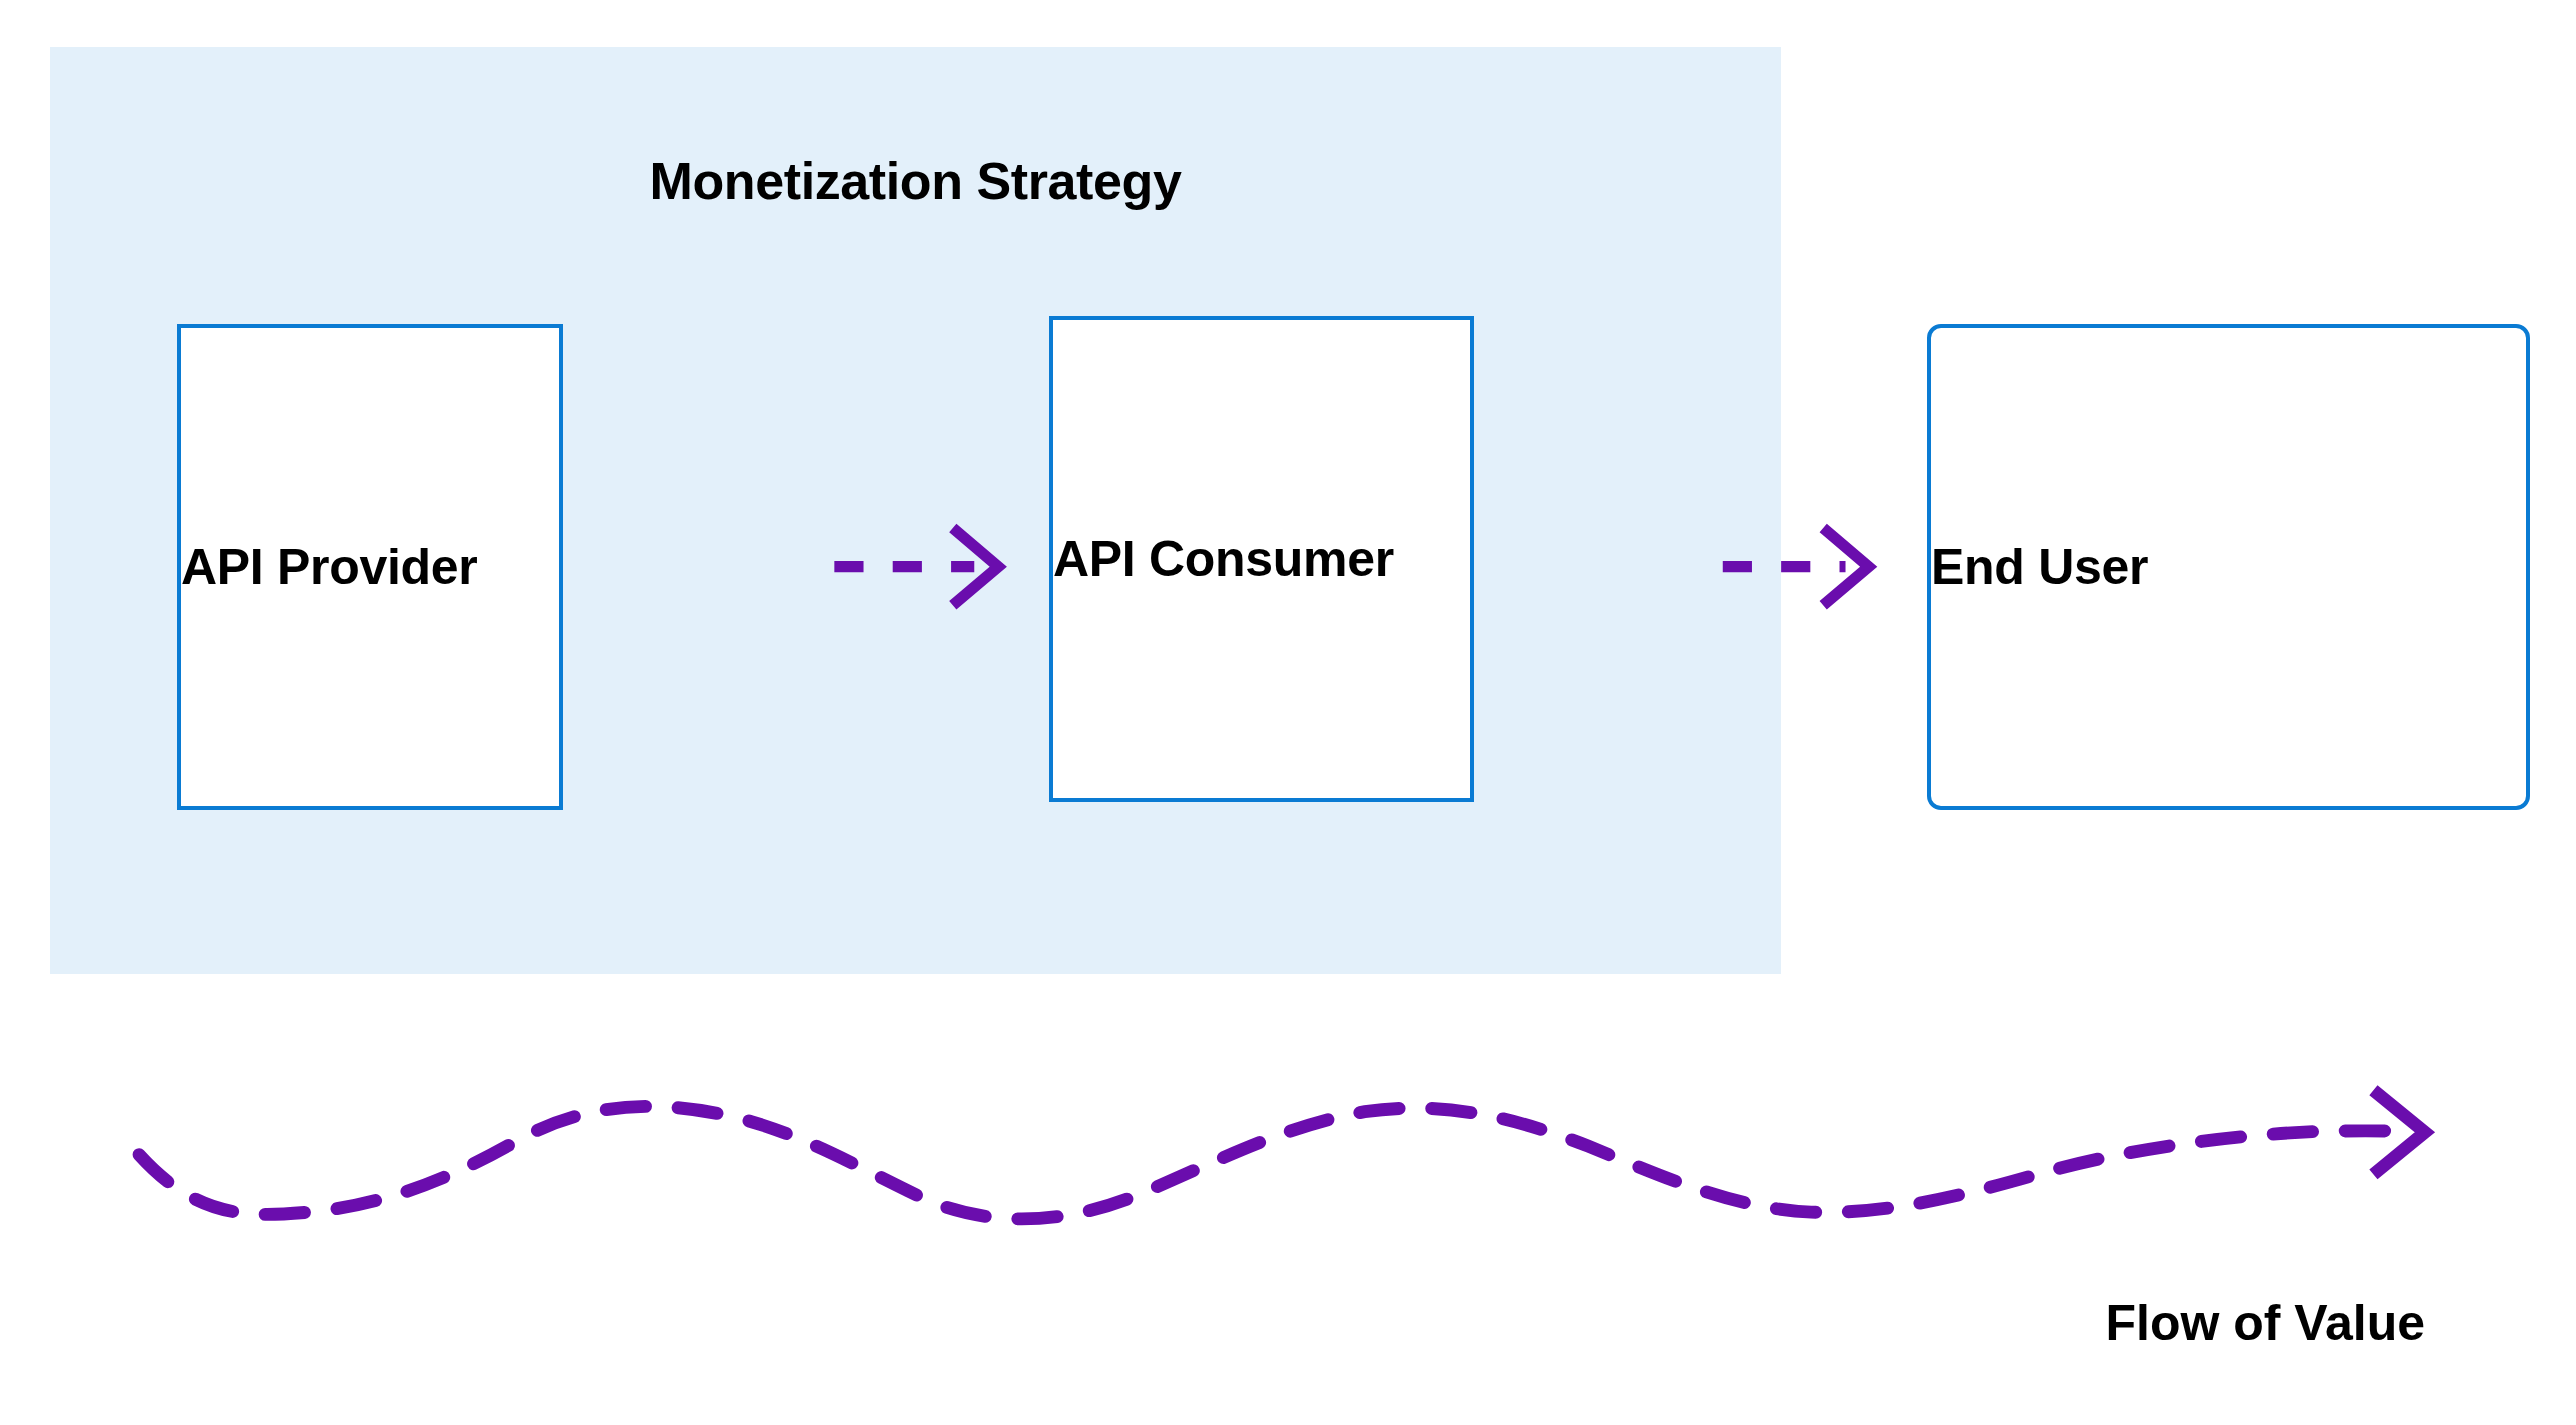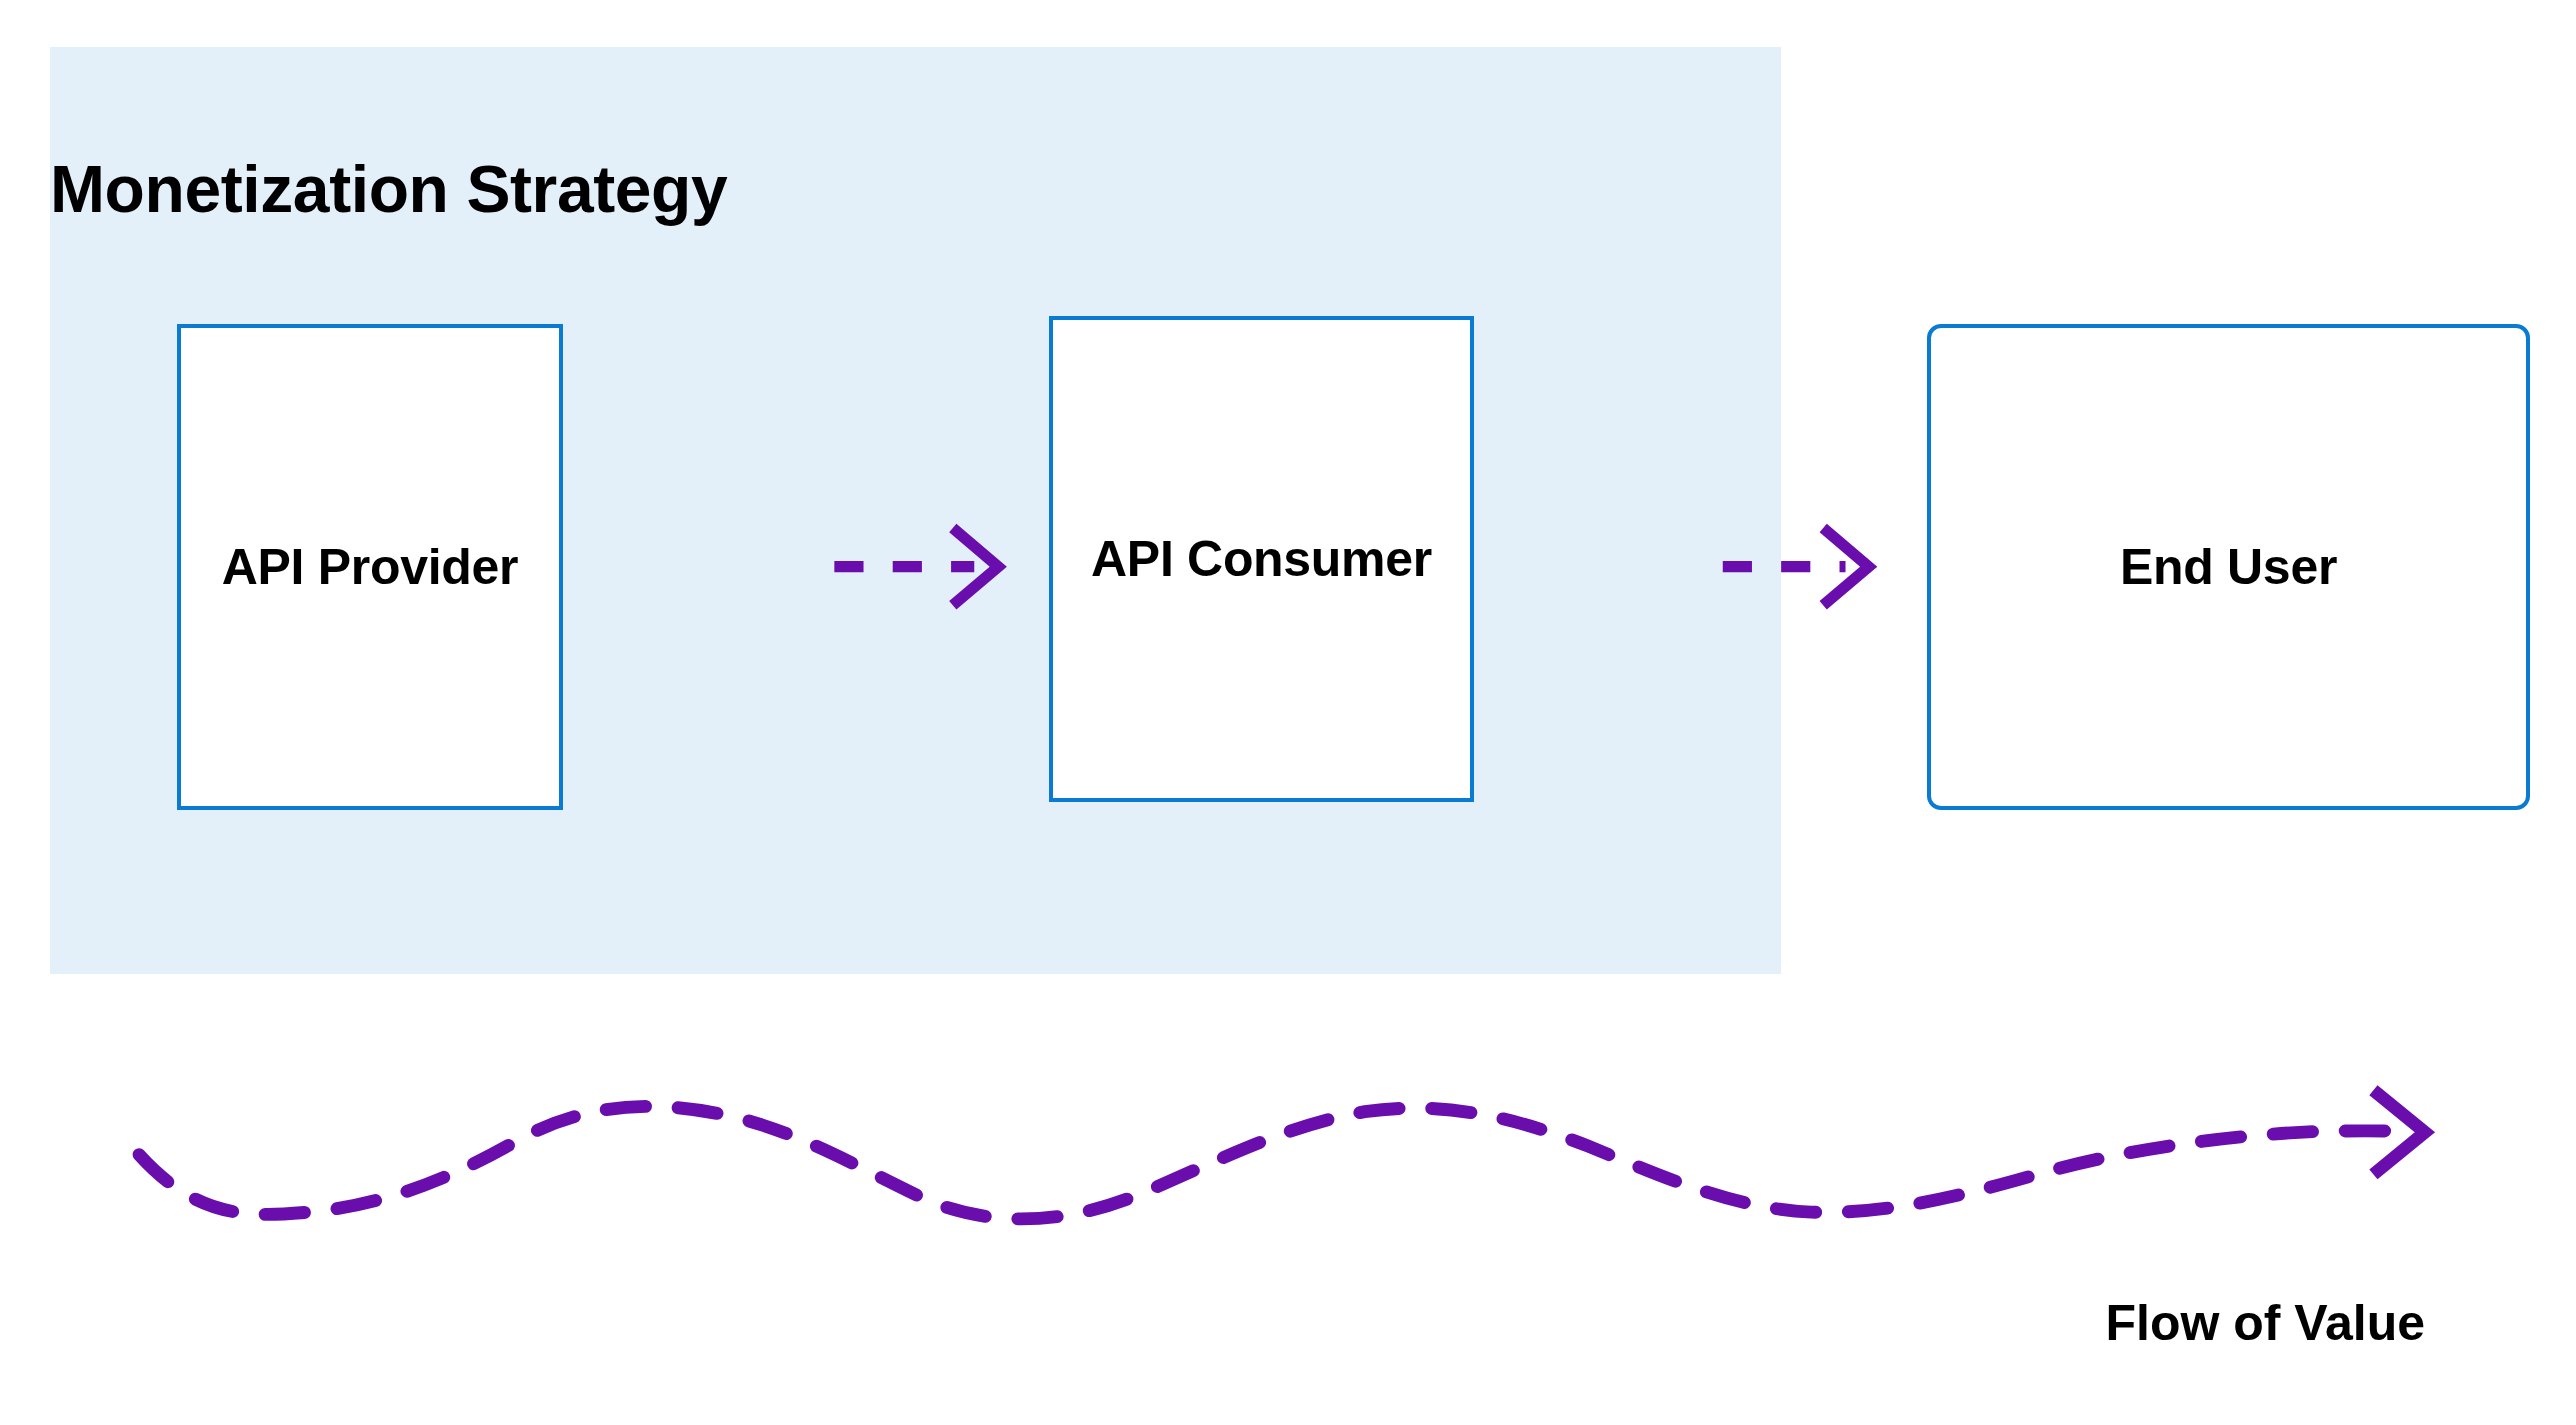--- a/index.html
+++ b/index.html
@@ -25,36 +25,36 @@
     width: 1731px;
     height: 927px;
     background: #e3f0fa;
   }
   
   #panel-title {
     position: absolute;
     left: 50px;
     top: 151px;
     width: 1731px;
-    text-align: left;
-    font-size: 66px;
+    text-align: center;
+    font-size: 52px;
     font-weight: bold;
     color: #000000;
     letter-spacing: -0.4px;
     white-space: nowrap;
   }
   
   .node-box {
     position: absolute;
     box-sizing: border-box;
     background: #ffffff;
     border: 4.3px solid #0a7bd3;
     display: flex;
     align-items: center;
-    justify-content: center;
+    justify-content: flex-start;
   }
   .node-label {
     font-size: 50px;
     font-weight: bold;
     color: #000000;
     white-space: nowrap;
     letter-spacing: -0.3px;
   }
   #node-api-provider { left: 177px;  top: 324px; width: 386px; height: 486px; }
   #node-api-consumer { left: 1049px; top: 316px; width: 425px; height: 486px; }

